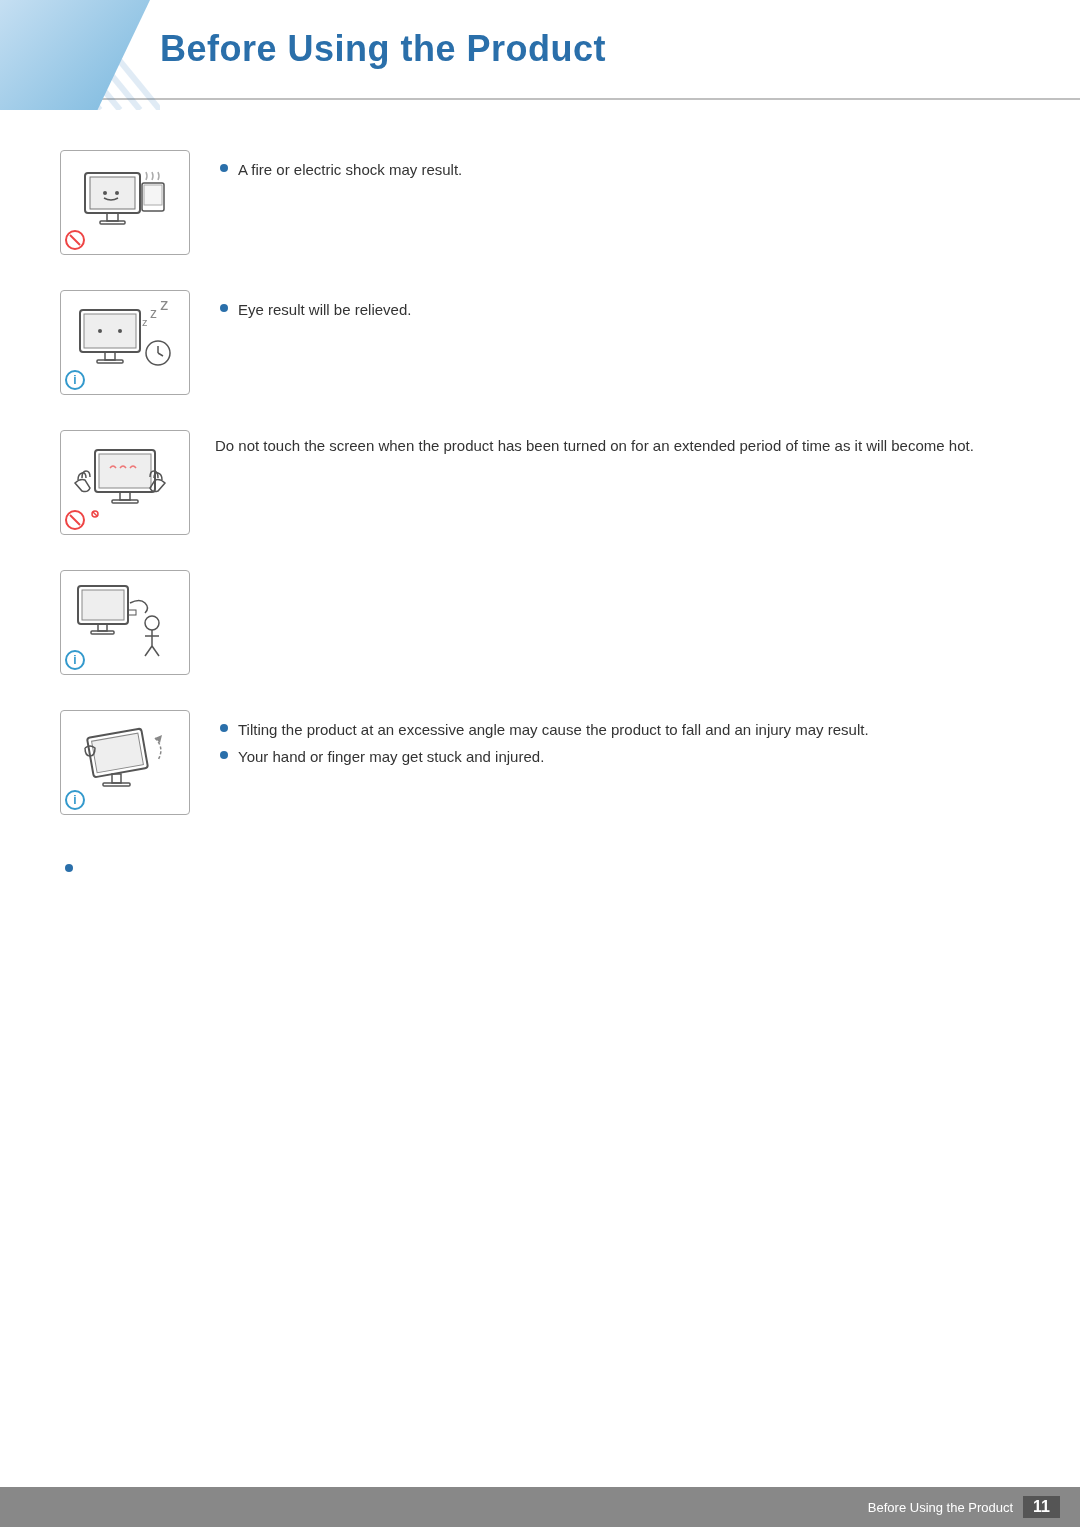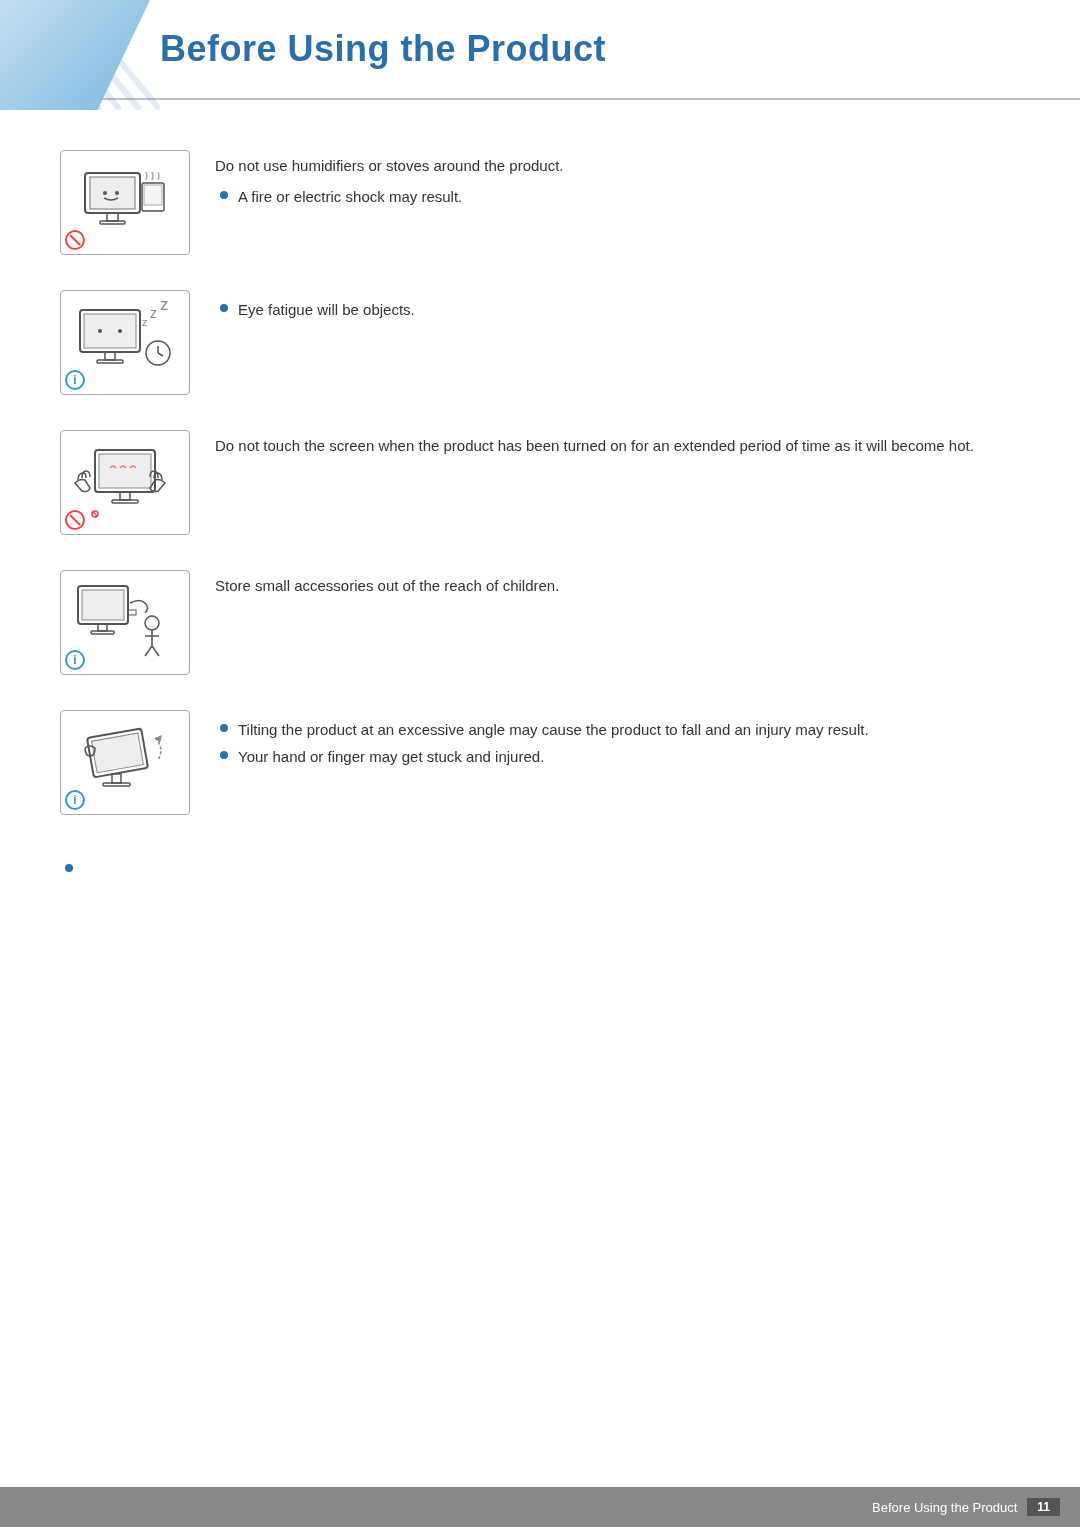--- a/index.html
+++ b/index.html
@@ -119,21 +119,21 @@
     }
 
     .footer-text {
       color: #fff;
       font-size: 13px;
     }
 
     .footer-number {
       background: #555;
       color: #fff;
-      font-size: 12px;
+      font-size: 16px;
       font-weight: bold;
       padding: 2px 10px;
       min-width: 32px;
       text-align: center;
     }
 
     
     .no-icon {
       position: absolute;
       bottom: 4px;
@@ -203,21 +203,20 @@
         <circle cx="47" cy="35" r="2" fill="#555"></circle>
         <path d="M34 40 Q41 44 48 40" fill="none" stroke="#555" stroke-width="1.5"></path>
       </svg>
       <div class="no-icon">
         <svg viewBox="0 0 16 16" width="14" height="14">
             <line x1="3" y1="3" x2="13" y2="13" stroke="#e44" stroke-width="2"></line>
           </svg>
       </div>
     </div>
     <div class="text-area">
-      <div class="main-text">Do not use humidifiers or stoves around the product.</div>
       <div class="bullet-item">
         <div class="bullet"></div>
         <span class="bullet-text">A fire or electric shock may result.</span>
       </div>
     </div>
   </div>
 
   <div class="safety-item">
     <div class="icon-box">
       <svg viewBox="0 0 110 90">
@@ -237,21 +236,21 @@
 
         <circle cx="88" cy="55" r="12" fill="none" stroke="#555" stroke-width="1.5"></circle>
         <line x1="88" y1="48" x2="88" y2="55" stroke="#555" stroke-width="1.5"></line>
         <line x1="88" y1="55" x2="93" y2="58" stroke="#555" stroke-width="1.5"></line>
       </svg>
       <div class="info-icon">i</div>
     </div>
     <div class="text-area">
       <div class="bullet-item">
         <div class="bullet"></div>
-        <span class="bullet-text">Eye fatigue will be objects.</span>
+        <span class="bullet-text">Eye result will be relieved.</span>
       </div>
     </div>
   </div>
 
   <div class="safety-item">
     <div class="icon-box">
       <svg viewBox="0 0 110 90">
 
         <rect x="25" y="12" width="60" height="42" rx="3" fill="none" stroke="#555" stroke-width="2"></rect>
         <rect x="29" y="16" width="52" height="34" fill="#eee" stroke="#888" stroke-width="1"></rect>
@@ -300,23 +299,20 @@
         <circle cx="82" cy="45" r="7" fill="none" stroke="#555" stroke-width="1.5"></circle>
         <line x1="82" y1="52" x2="82" y2="68" stroke="#555" stroke-width="1.5"></line>
         <line x1="75" y1="58" x2="89" y2="58" stroke="#555" stroke-width="1.5"></line>
         <line x1="82" y1="68" x2="75" y2="78" stroke="#555" stroke-width="1.5"></line>
         <line x1="82" y1="68" x2="89" y2="78" stroke="#555" stroke-width="1.5"></line>
 
         <rect x="58" y="32" width="8" height="5" fill="none" stroke="#555" stroke-width="1"></rect>
       </svg>
       <div class="info-icon">i</div>
     </div>
-    <div class="text-area">
-      <div class="main-text">Store small accessories out of the reach of children.</div>
-    </div>
   </div>
 
   <div class="safety-item">
     <div class="icon-box">
       <svg viewBox="0 0 110 90">
 
         <rect x="20" y="15" width="55" height="40" rx="3" fill="none" stroke="#555" stroke-width="2" transform="rotate(-10,47,35)"></rect>
         <rect x="24" y="19" width="47" height="32" fill="#eee" stroke="#888" stroke-width="1" transform="rotate(-10,47,35)"></rect>
 
         <rect x="42" y="56" width="9" height="9" fill="none" stroke="#555" stroke-width="1.5"></rect>

